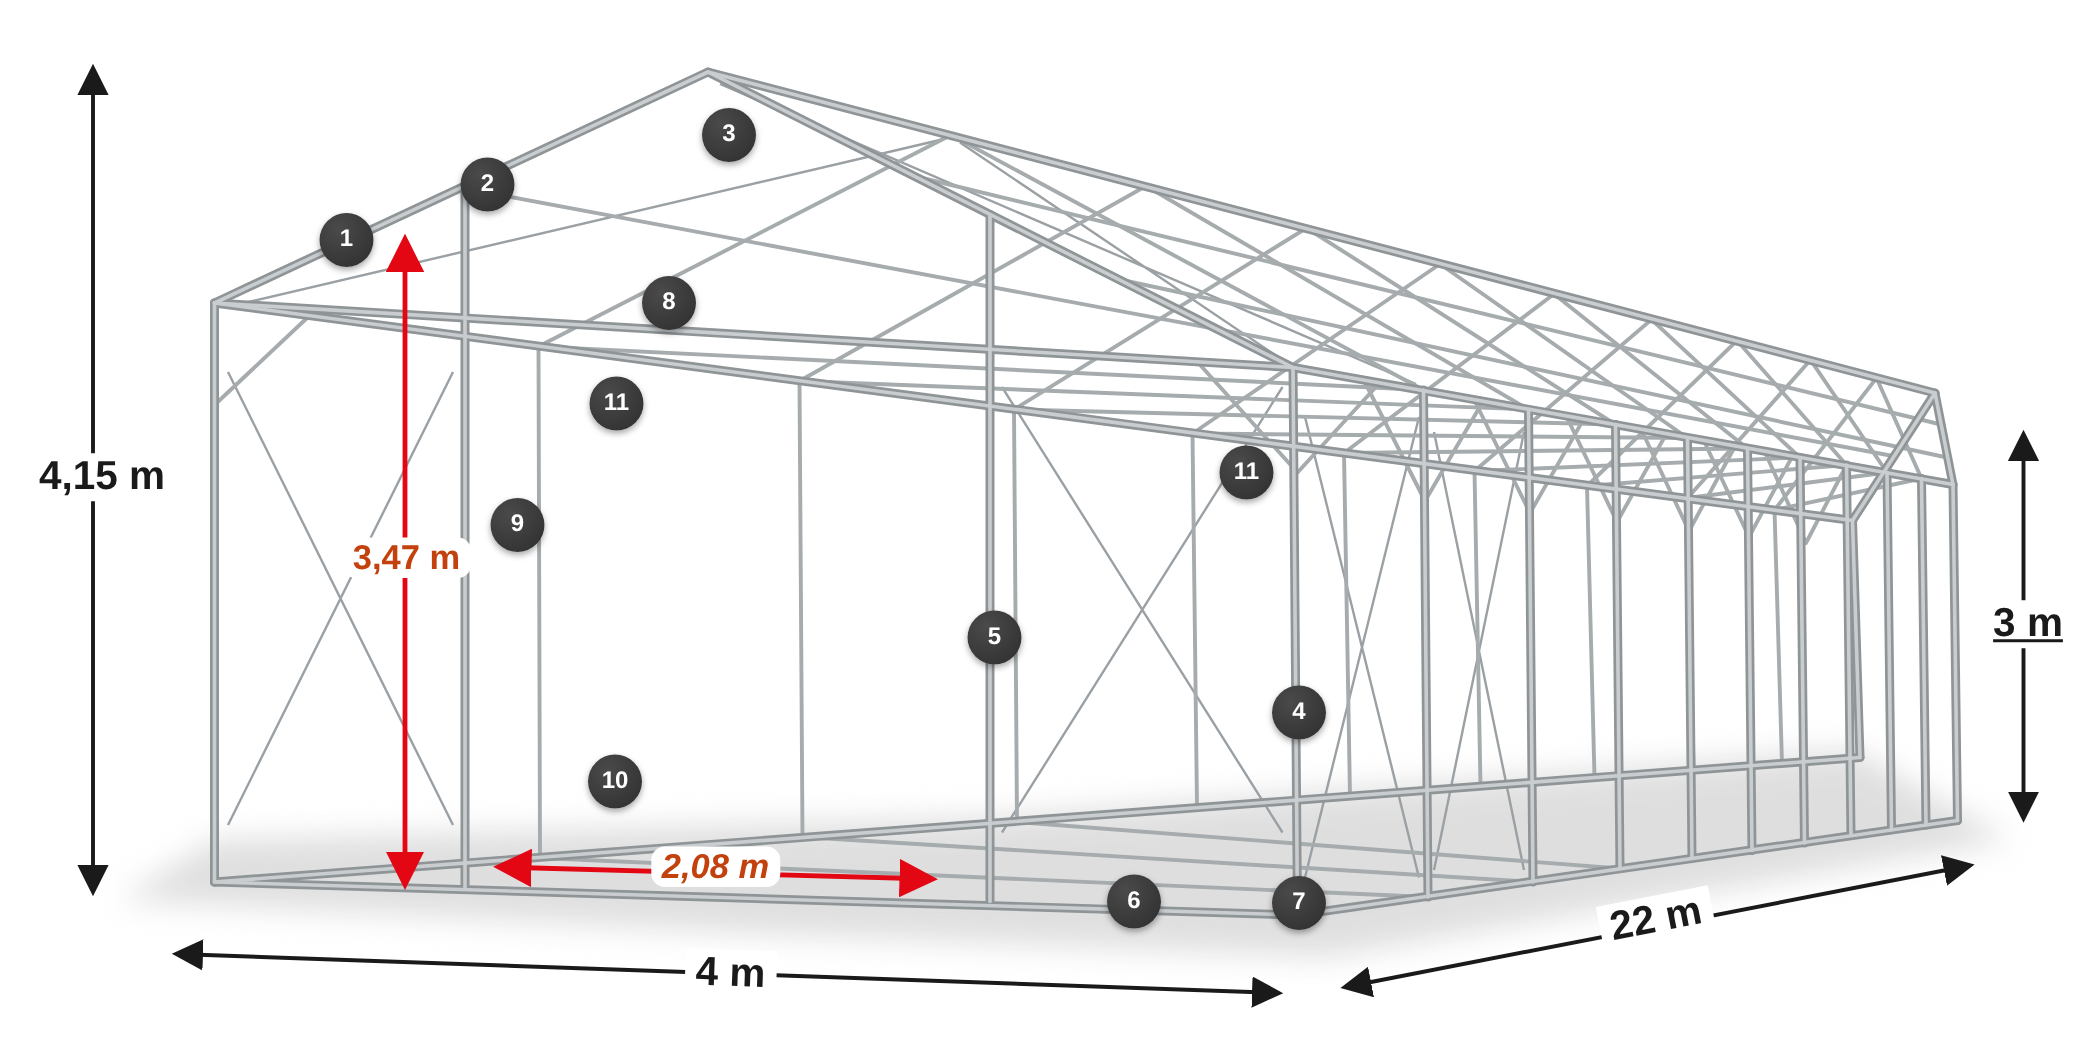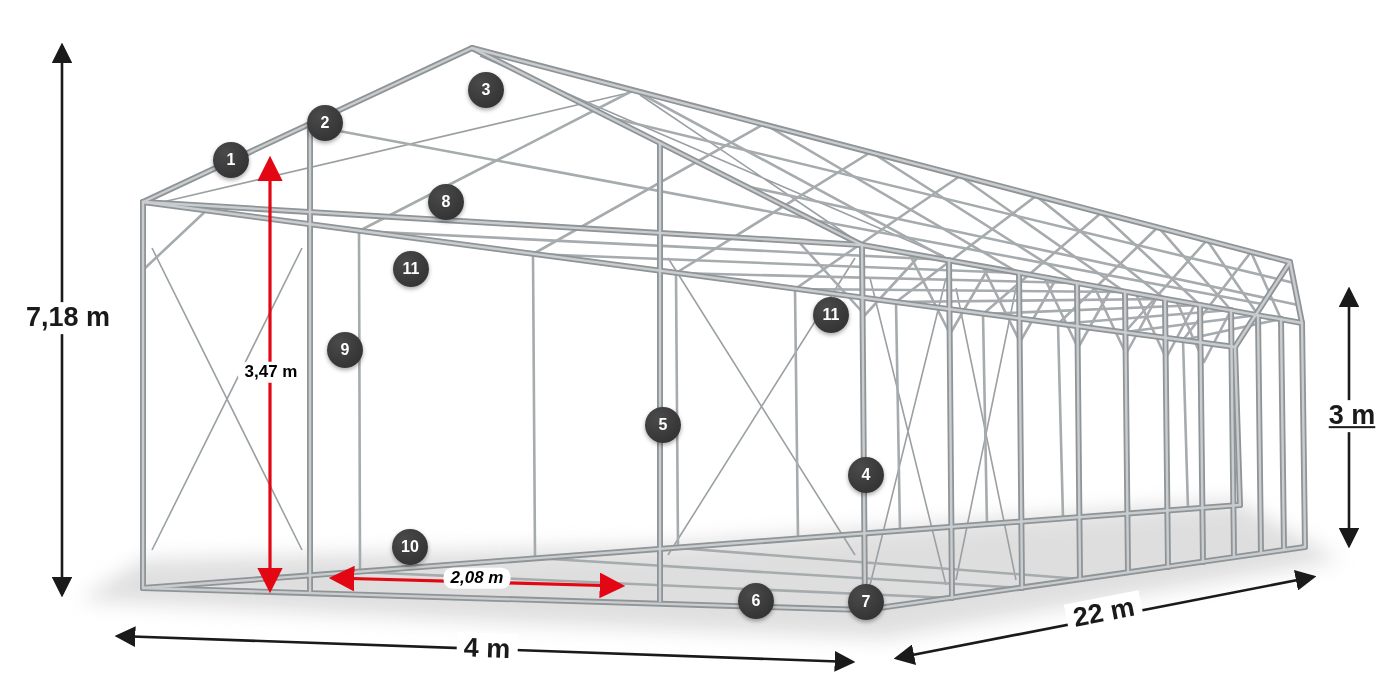--- a/index.html
+++ b/index.html
@@ -13,26 +13,26 @@
     background:radial-gradient(circle at 35% 30%, #4a4a4a, #2d2d2d);
     color:#fff;display:flex;align-items:center;justify-content:center;
     font-size:16px;font-weight:700;transform:translate(-50%,-50%);
     box-shadow:0 2px 4px rgba(0,0,0,.35);z-index:5;
   }
   .dim{
     position:absolute;transform:translate(-50%,-50%);font-weight:700;
     background:#fff;padding:1px 7px;white-space:nowrap;z-index:4;line-height:1.1;
   }
   .dim.black{color:#1a1a1a;font-size:27px;}
-  .dim.red{color:#000000;font-size:17px;border-radius:9px;}
+  .dim.red{color:#c2410c;font-size:23px;border-radius:9px;}
   
   #c1{left:231px;top:160px;} #c2{left:325px;top:123px;} #c3{left:486px;top:90px;}
   #c4{left:866px;top:475px;} #c5{left:663px;top:425px;} #c6{left:756px;top:601px;}
   #c7{left:866px;top:602px;} #c8{left:446px;top:202px;} #c9{left:345px;top:350px;}
-  #c10{left:410px;top:547px;} #c11{left:411px;top:269px;} #c12{left:831px;top:315px;}
+  #c10{left:410px;top:521px;} #c11{left:411px;top:269px;} #c12{left:831px;top:315px;}
   
   #dim-total-height{left:68px;top:318px;}
   #dim-side-height{left:1352px;top:416px;text-decoration:underline;}
   #dim-width{left:487px;top:649px;transform:translate(-50%,-50%) rotate(2deg);}
   #dim-length{left:1104px;top:613px;transform:translate(-50%,-50%) rotate(-11deg);}
   #dim-clear-height{left:271px;top:372px;}
   #dim-passage-width{left:477px;top:578px;font-style:italic;}
 </style>
 </head>
 <body>
@@ -135,20 +135,20 @@
   <div class="callout" id="c4">4</div>
   <div class="callout" id="c5">5</div>
   <div class="callout" id="c6">6</div>
   <div class="callout" id="c7">7</div>
   <div class="callout" id="c8">8</div>
   <div class="callout" id="c9">9</div>
   <div class="callout" id="c10">10</div>
   <div class="callout" id="c11">11</div>
   <div class="callout" id="c12">11</div>
 
-  <div class="dim black" id="dim-total-height">7,18 m</div>
+  <div class="dim black" id="dim-total-height">4,15 m</div>
   <div class="dim black" id="dim-side-height">3 m</div>
   <div class="dim black" id="dim-width">4 m</div>
   <div class="dim black" id="dim-length">22 m</div>
   <div class="dim red" id="dim-clear-height">3,47 m</div>
   <div class="dim red" id="dim-passage-width">2,08 m</div>
 
 </div>
 
 </body></html>

